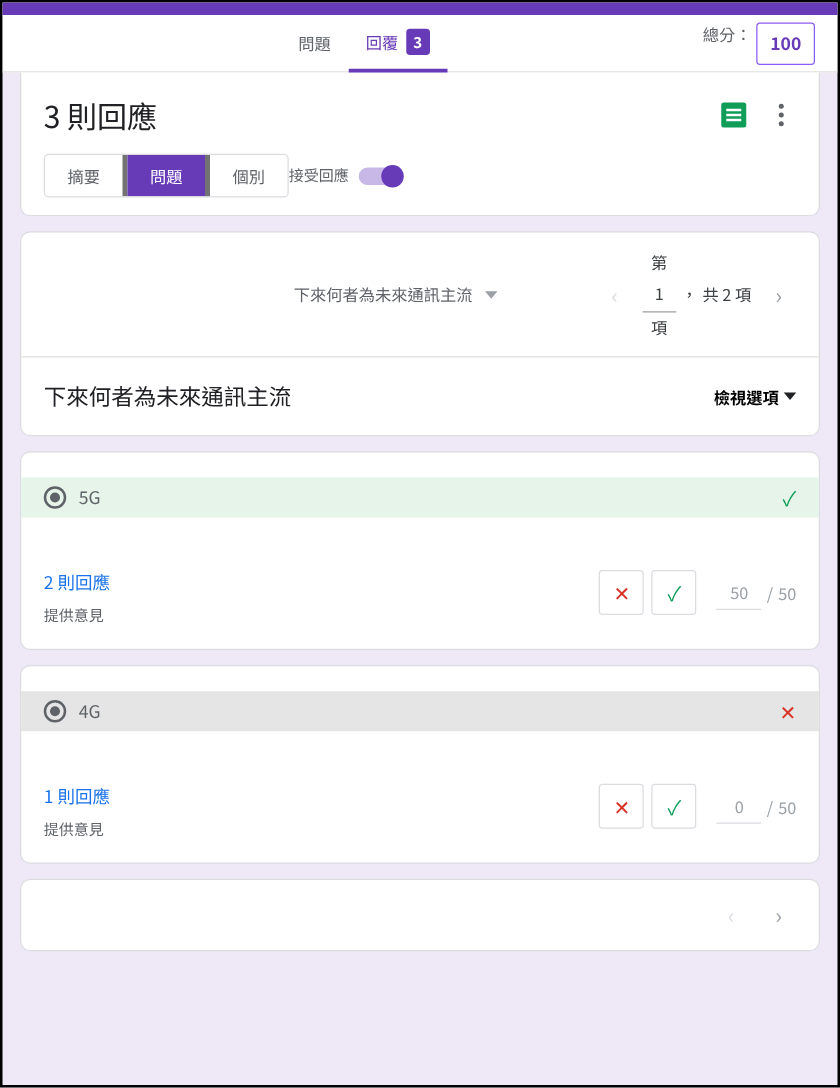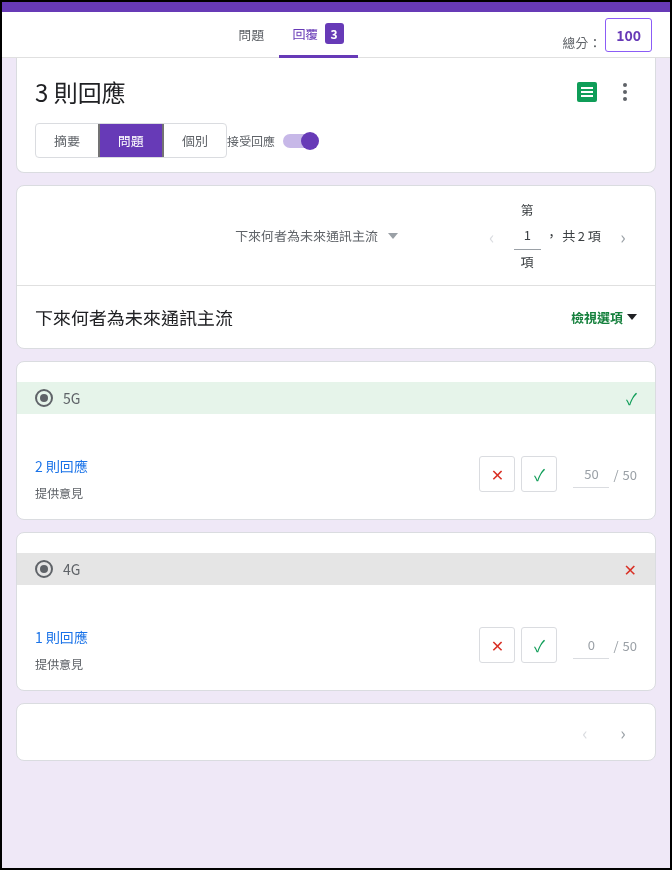--- a/index.html
+++ b/index.html
@@ -37,21 +37,21 @@
   font-size: 12px;
   font-weight: bold;
   border-radius: 3px;
   padding: 2px 6px;
   margin-left: 6px;
 }
 .score {
   font-size: 13px;
   color: #5f6368;
   display: flex;
-  align-items: flex-end;
+  align-items: flex-start;
   gap: 4px;
 }
 .score .value {
   color: #673ab7;
   border: 1px solid #8b5cf6;
   padding: 6px 10px;
   font-size: 14px;
   border-radius: 3px;
   font-weight: bold;
 }
@@ -80,21 +80,21 @@
 .more-v {
   width: 24px; display: flex; flex-direction: column; align-items: center; gap: 3px; margin-left: 16px; cursor: pointer;
 }
 .more-v span { width: 4px; height: 4px; border-radius: 50%; background: #5f6368; }
 .head-row2 {
   display: flex; align-items: center; padding: 10px 18px 14px 18px;
 }
 .view-tabs { display: flex; border: 1px solid #dadce0; border-radius: 4px; overflow: hidden; }
 .view-tab {
   padding: 7px 18px; font-size: 13px; color: #5f6368; cursor: pointer;
-  border-right: 2px solid #737373;
+  border-right: 4px solid #737373;
 }
 .view-tab:last-child { border-right: none; }
 .view-tab.active { background: #673ab7; color: #fff; }
 .accept { font-size: 12px; color: #5f6368; margin-right: 8px; }
 .toggle {
   width: 34px; height: 14px; background: #c7b8e8; border-radius: 7px; position: relative; cursor: pointer;
 }
 .toggle::after {
   content: ""; width: 18px; height: 18px; background: #673ab7; border-radius: 50%;
   position: absolute; right: -2px; top: -2px;
@@ -117,21 +117,21 @@
 }
 .arrow-btn.disabled { color: #dadce0; cursor: default; }
 .nav-count { font-size: 13px; color: #3c4043; display: flex; align-items: center; gap: 4px; line-height: 1.8; }
 .nav-count .pagenum { border-bottom: 1px solid #9aa0a6; padding: 2px 10px; text-align: center; }
 .nav-count .col { display: flex; flex-direction: column; align-items: center; }
 .q-title-row {
   display: flex; align-items: center; padding: 18px; border-top: 1px solid #e0e0e0;
 }
 .q-title { font-size: 18px; color: #202124; flex: 1; }
 .view-opt {
-  font-size: 13px; font-weight: bold; color: #15803d; display: flex; align-items: center; gap: 4px; cursor: pointer; margin-left: 48px;
+  font-size: 13px; font-weight: bold; color: #000000; display: flex; align-items: center; gap: 4px; cursor: pointer; margin-left: 48px;
 }
 .answer-box {
   padding: 4px 18px; display: flex; align-items: center; gap: 10px; font-size: 14px; color: #5f6368;
 }
 .answer-box.correct { background: #e6f4ea; }
 .answer-box.wrong { background: #e5e5e5; }
 .radio-dot {
   width: 18px; height: 18px; border: 2px solid #5f6368; border-radius: 50%; position: relative;
 }
 .radio-dot::after {

